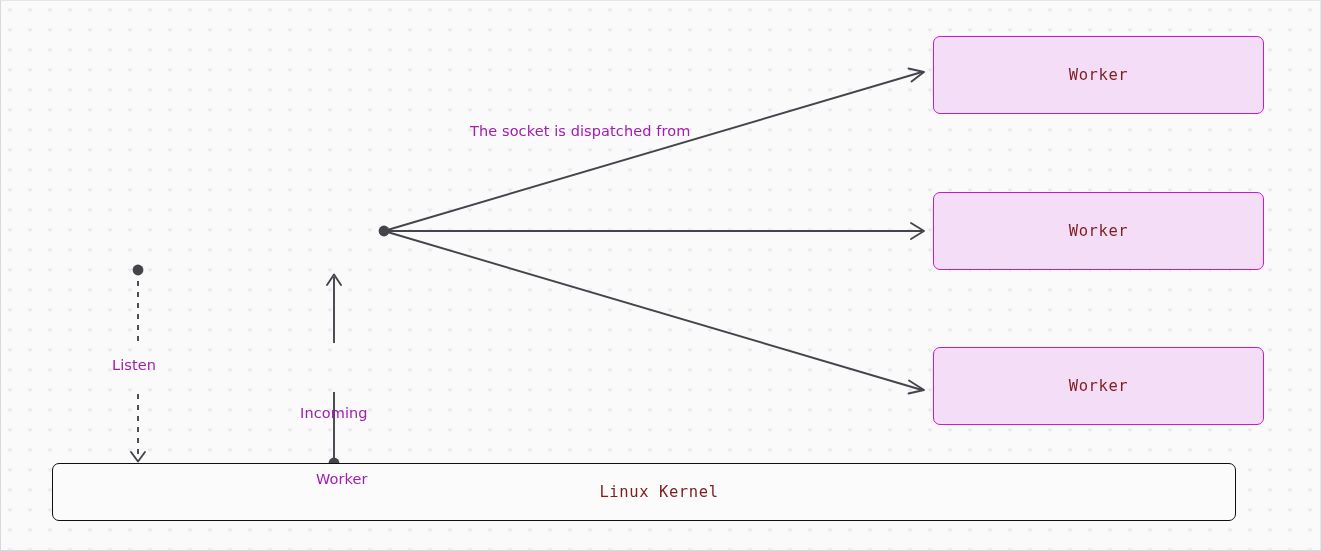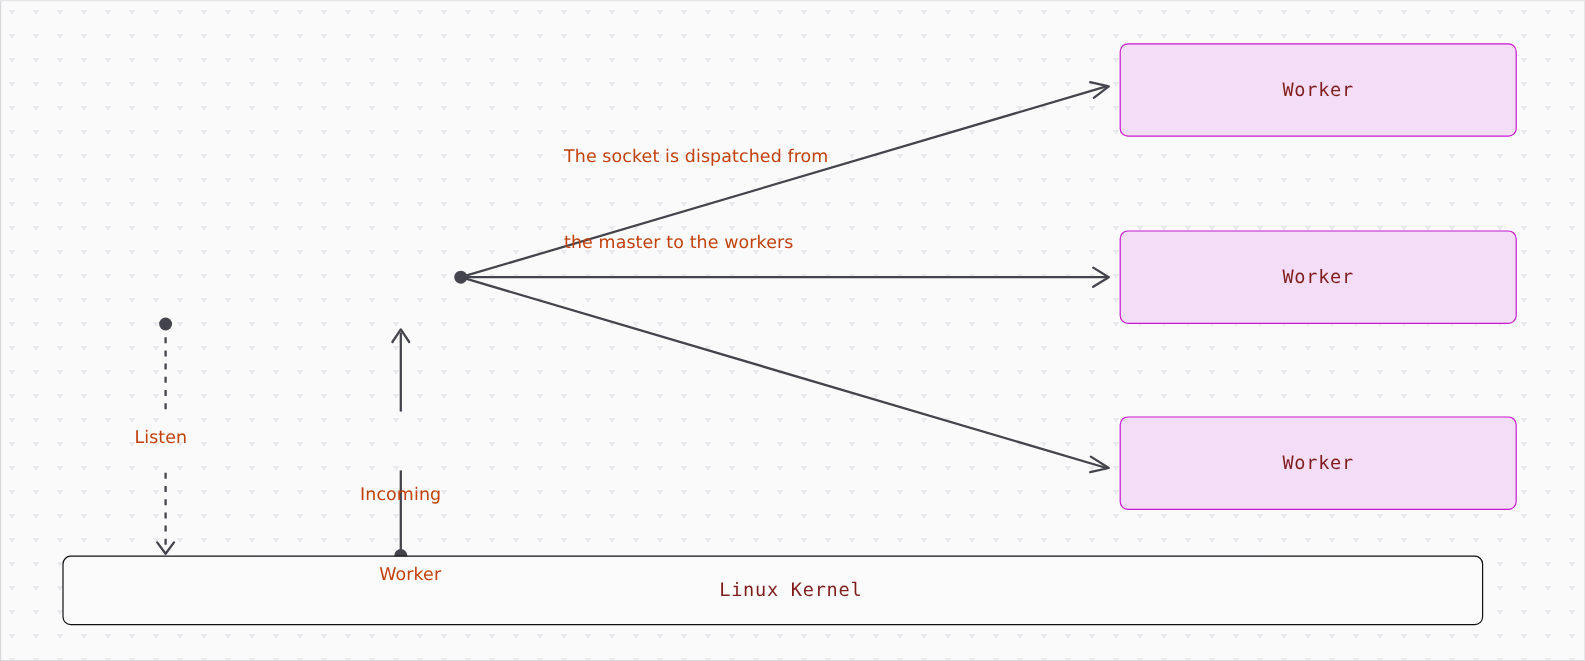--- a/index.html
+++ b/index.html
@@ -71,21 +71,21 @@
 
   .node-kernel {
     background: #fbfbfc;
     border: 1.6px solid #101014;
   }
 
   .edge-label {
     position: absolute;
     font-family: "DejaVu Sans", sans-serif;
     font-size: 14.5px;
-    color: #c2410c;
+    color: #a21caf;
     white-space: pre;
     line-height: 24px;
     letter-spacing: 0.1px;
   }
 
   .edge-label.handwritten {
     font-family: "DejaVu Sans", sans-serif;
     font-style: normal;
   }
 
@@ -168,21 +168,20 @@
   <div class="node node-worker" style="left:933px; top:347px; width:331px; height:78px;">
     <span>Worker</span>
   </div>
 
   <div class="node node-kernel" style="left:52px; top:463px; width:1184px; height:58px;padding-left:30px;">
     <span>Linux Kernel</span>
   </div>
 
   <div class="edge-label handwritten" id="annotation-dispatch">
     <div>The socket is dispatched from</div>
-    <div>the master to the workers</div>
   </div>
 
   <div class="edge-label handwritten" id="label-listen">Listen</div>
 
   <div class="edge-label handwritten" id="label-incoming-socket">
     <div>Incoming</div>
     <div style="text-align:right;">Worker</div>
   </div>
 
   <div id="canvas-frame"></div>

